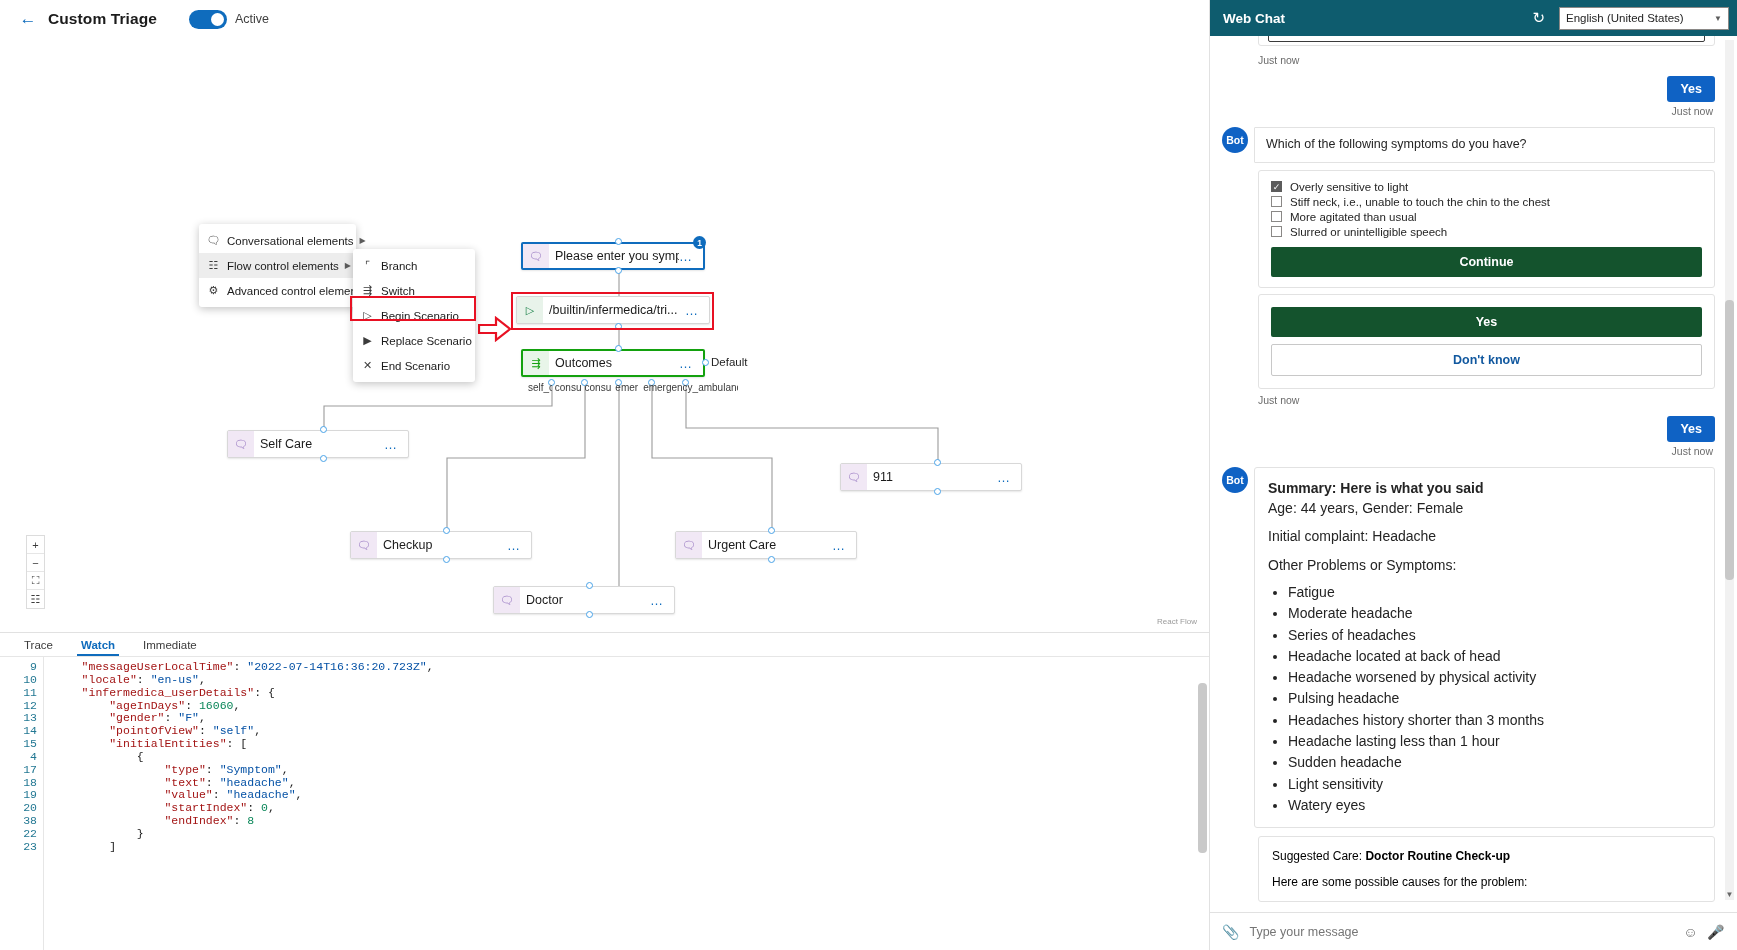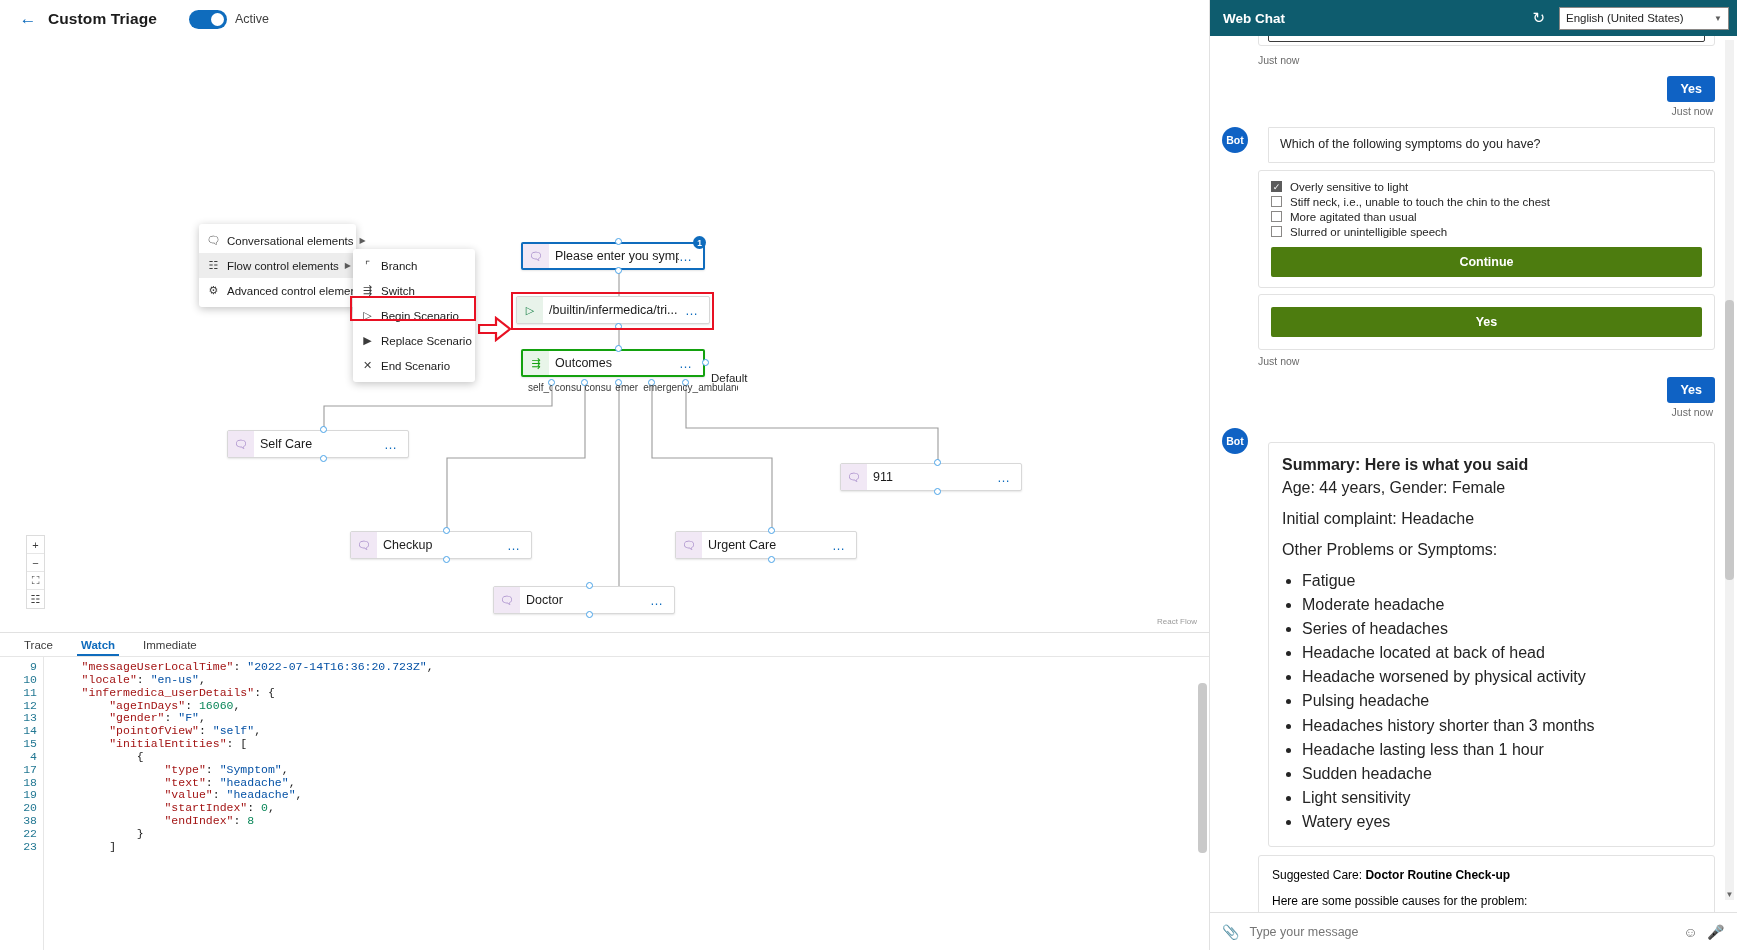--- a/index.html
+++ b/index.html
@@ -203,21 +203,21 @@
     background: #c8c8c8; border-radius: 4px; cursor: pointer;
   }
   .chat-arrow-up, .chat-arrow-dn {
     position: absolute; right: 3px; width: 9px; height: 12px;
     font-size: 8px; color: #666; display: flex;
     align-items: center; justify-content: center; cursor: pointer;
   }
   .chat-arrow-up { top: 40px; }
   .chat-arrow-dn { bottom: 50px; }
 
-  .bubble-row { display: flex; gap: 20px; align-items: flex-start; margin-bottom: 2px; }
+  .bubble-row { display: flex; gap: 6px; align-items: flex-start; margin-bottom: 2px; }
   .avatar {
     width: 26px; height: 26px; flex: 0 0 26px; border-radius: 50%;
     background: #0f62c4; color: #fff; font-size: 10.5px;
     display: flex; align-items: center; justify-content: center; font-weight: 600;
   }
   .bot-bubble {
     background: #fff; border: 1px solid #e2e2e2; border-radius: 1px;
     padding: 8px 11px; font-size: 12.5px; color: #242424; line-height: 1.42;
   }
   .user-bubble {
@@ -234,31 +234,31 @@
   .cb-row { display: flex; align-items: center; gap: 8px; margin-bottom: 3px; font-size: 11.5px; color: #242424; }
   .cbox {
     width: 11px; height: 11px; flex: 0 0 11px; border: 1px solid #8a8886;
     background: #fff; cursor: pointer;
   }
   .cbox.on {
     background: #5c5c5c; border-color: #5c5c5c; color: #fff;
     font-size: 9px; display: flex; align-items: center; justify-content: center;
   }
   .btn-primary {
-    background: #4d7c0f; color: #fff; text-align: center; font-size: 12.5px;
+    background: #14532d; color: #fff; text-align: center; font-size: 12.5px;
     font-weight: 600; padding: 8px 0; border-radius: 2px; margin-top: 9px; cursor: pointer;
   }
   .btn-outline {
     background: #fff; color: #11589f; text-align: center; font-size: 12.5px;
     font-weight: 600; padding: 8px 0; border: 1px solid #c8c8c8;
     border-radius: 2px; margin-top: 7px; cursor: pointer;
   }
   .summary-bubble {
     border: 1px solid #e2e2e2; border-radius: 3px; background: #fff;
-    padding: 10px 13px; font-size: 16px; color: #242424; line-height: 1.45; flex: 1; margin-top: 14px;
+    padding: 10px 13px; font-size: 14px; color: #242424; line-height: 1.45; flex: 1;
   }
   .summary-bubble b { font-weight: 700; }
   .summary-bubble ul { margin: 7px 0 2px 20px; }
   .summary-bubble li { margin-bottom: 1px; }
   .spacer-8 { height: 8px; }
   #chat-input-bar {
     position: absolute; left: 0; bottom: 0; right: 0; height: 38px;
     border-top: 1px solid #e1e1e1; display: flex; align-items: center; padding: 0 12px; gap: 10px;
   }
   #chat-input {
@@ -361,21 +361,21 @@
       <div class="nlabel">Outcomes</div>
       <div class="ndots">…</div>
     </div>
     <div class="handle" style="left:615px; top:307px;"></div>
     <div class="handle" style="left:548px; top:341px;"></div>
     <div class="handle" style="left:581px; top:341px;"></div>
     <div class="handle" style="left:615px; top:341px;"></div>
     <div class="handle" style="left:648px; top:341px;"></div>
     <div class="handle" style="left:682px; top:341px;"></div>
     <div class="handle" style="left:702px; top:321px;"></div>
-    <div class="default-tag" style="left:711px; top:334px;">Default</div>
+    <div class="default-tag" style="left:711px; top:318px;">Default</div>
 
     <div class="outcome-sub" style="left:528px; top:344px; width:210px;">
       <span style="width:24px">self_c</span>
       <span style="width:27px">consu</span>
       <span style="width:28px">consu</span>
       <span style="width:25px">emer</span>
       <span style="width:102px">emergency_ambulance</span>
     </div>
 
     <div class="node msg" style="left:227px; top:392px; width:182px;">
@@ -558,20 +558,21 @@
         <div class="cb-row">
           <span class="cbox"></span>
           <span>Slurred or unintelligible speech</span>
         </div>
         <div class="btn-primary">Continue</div>
       </div>
 
 
       <div class="card" style="padding:12px; margin-top:-2px;">
         <div class="btn-primary" style="margin-top:0;">Yes</div>
+        <div class="btn-outline">Don't know</div>
       </div>
       <div class="ts" style="margin-top:-3px;">Just now</div>
 
       <div class="row-right">
         <div class="user-bubble">Yes</div>
       </div>
       <div class="ts right">Just now</div>
 
       <div class="bubble-row">
         <div class="avatar">Bot</div>

